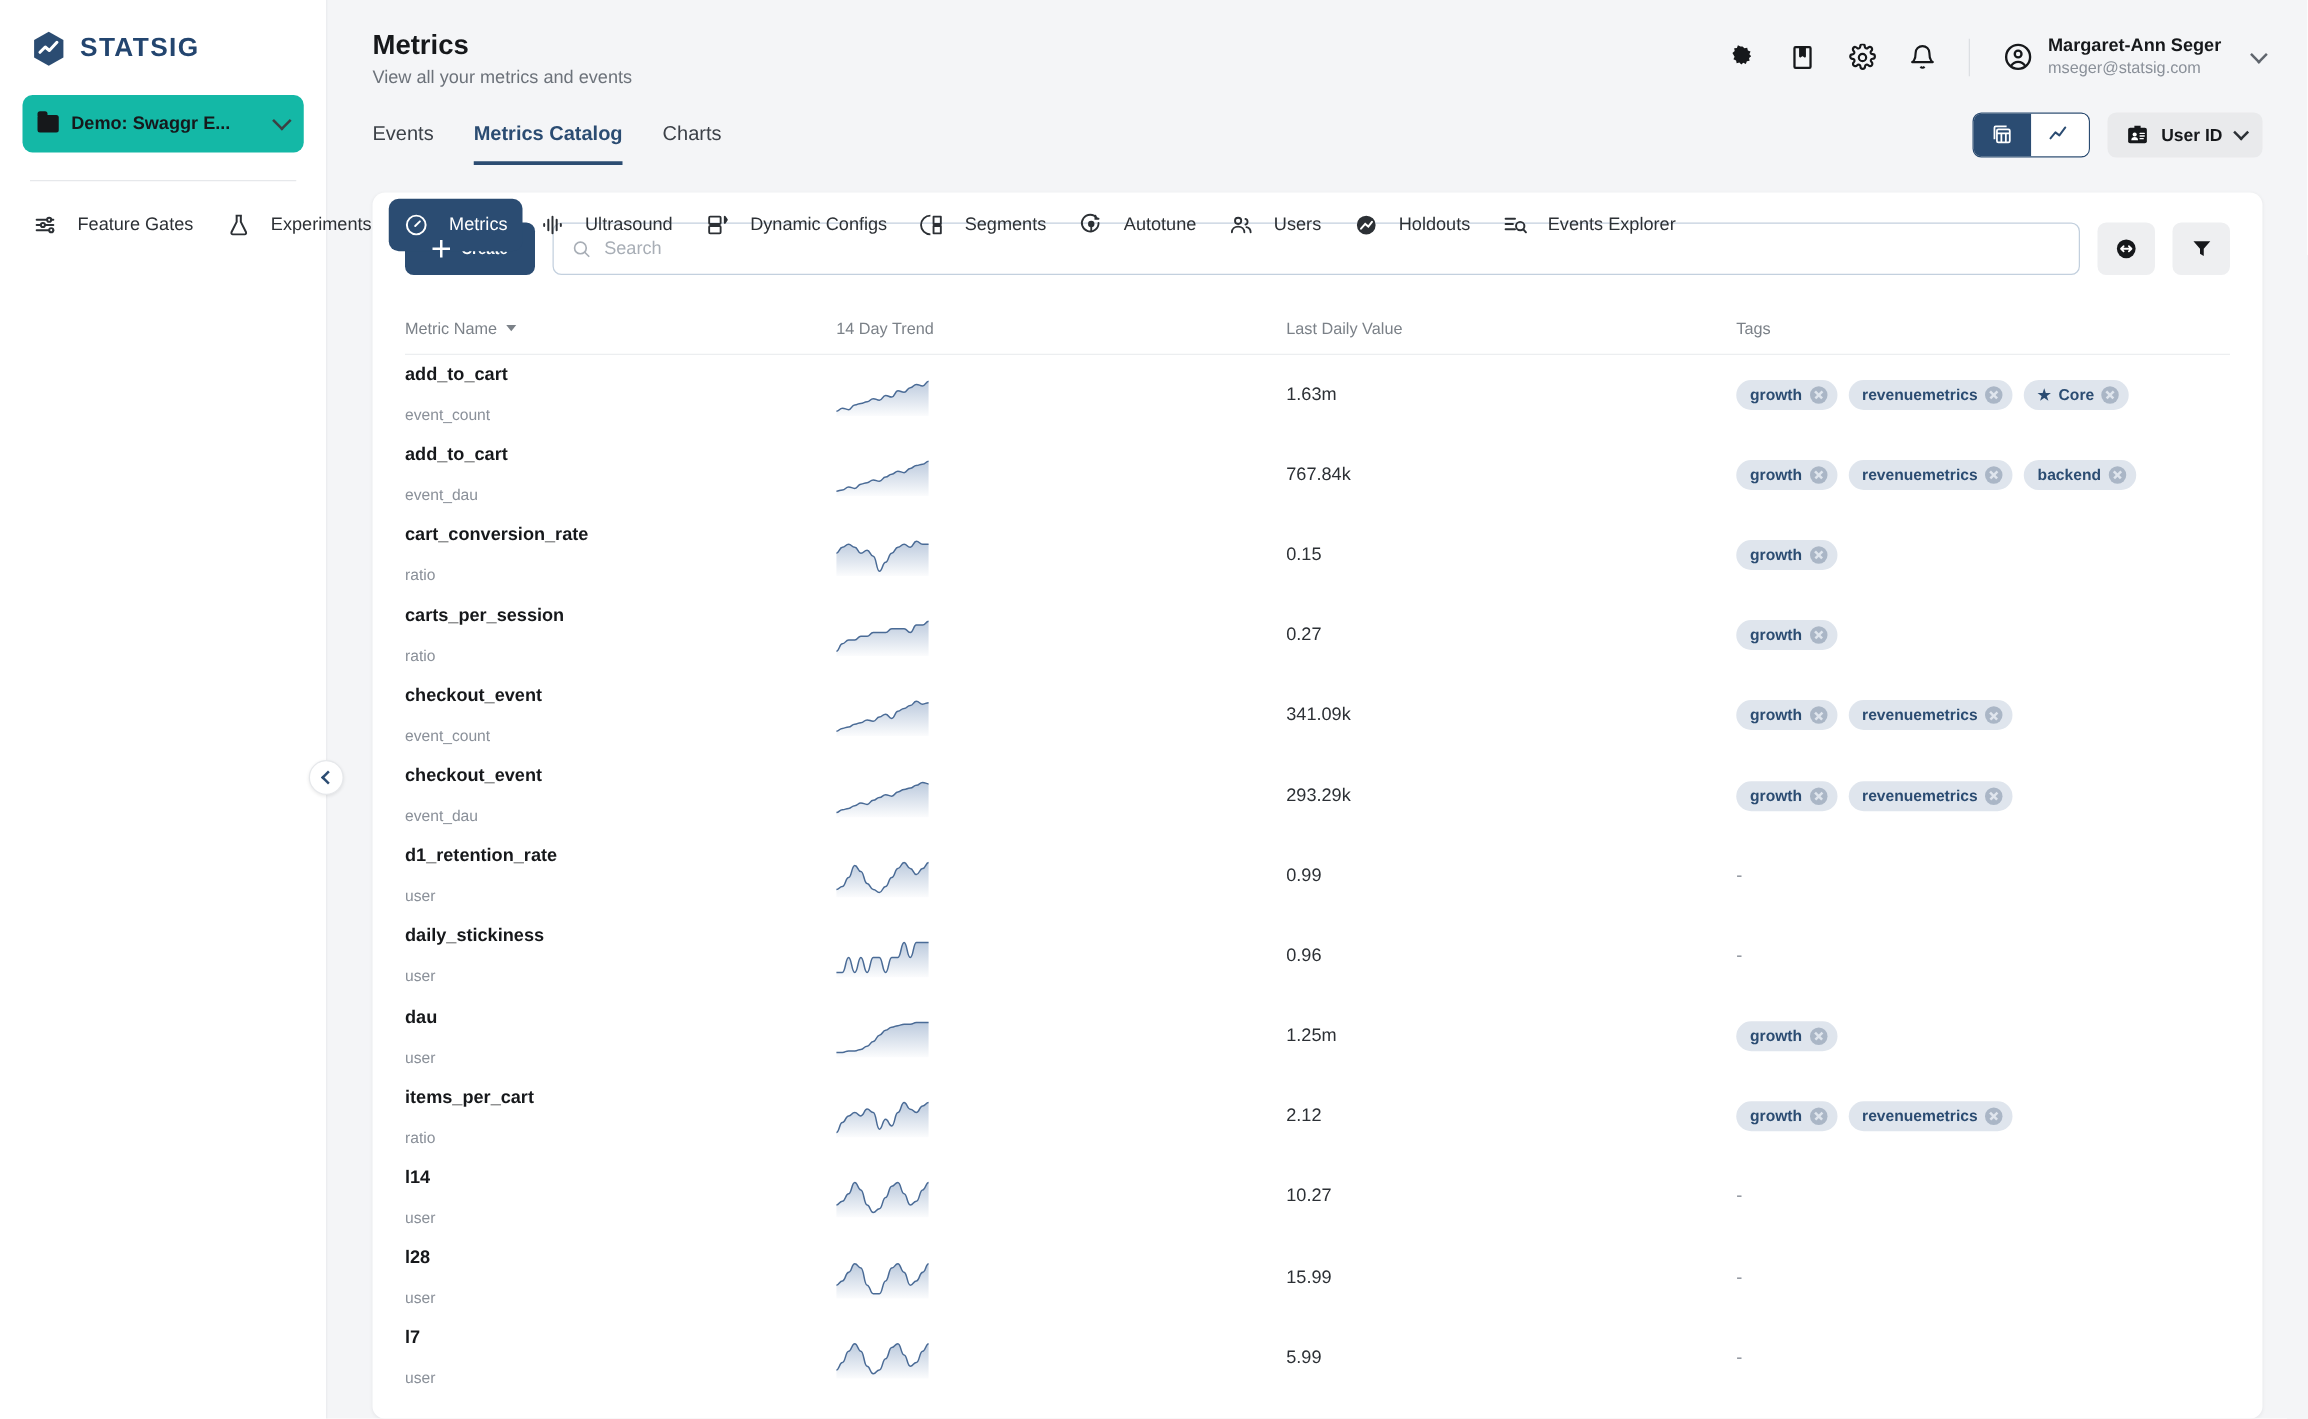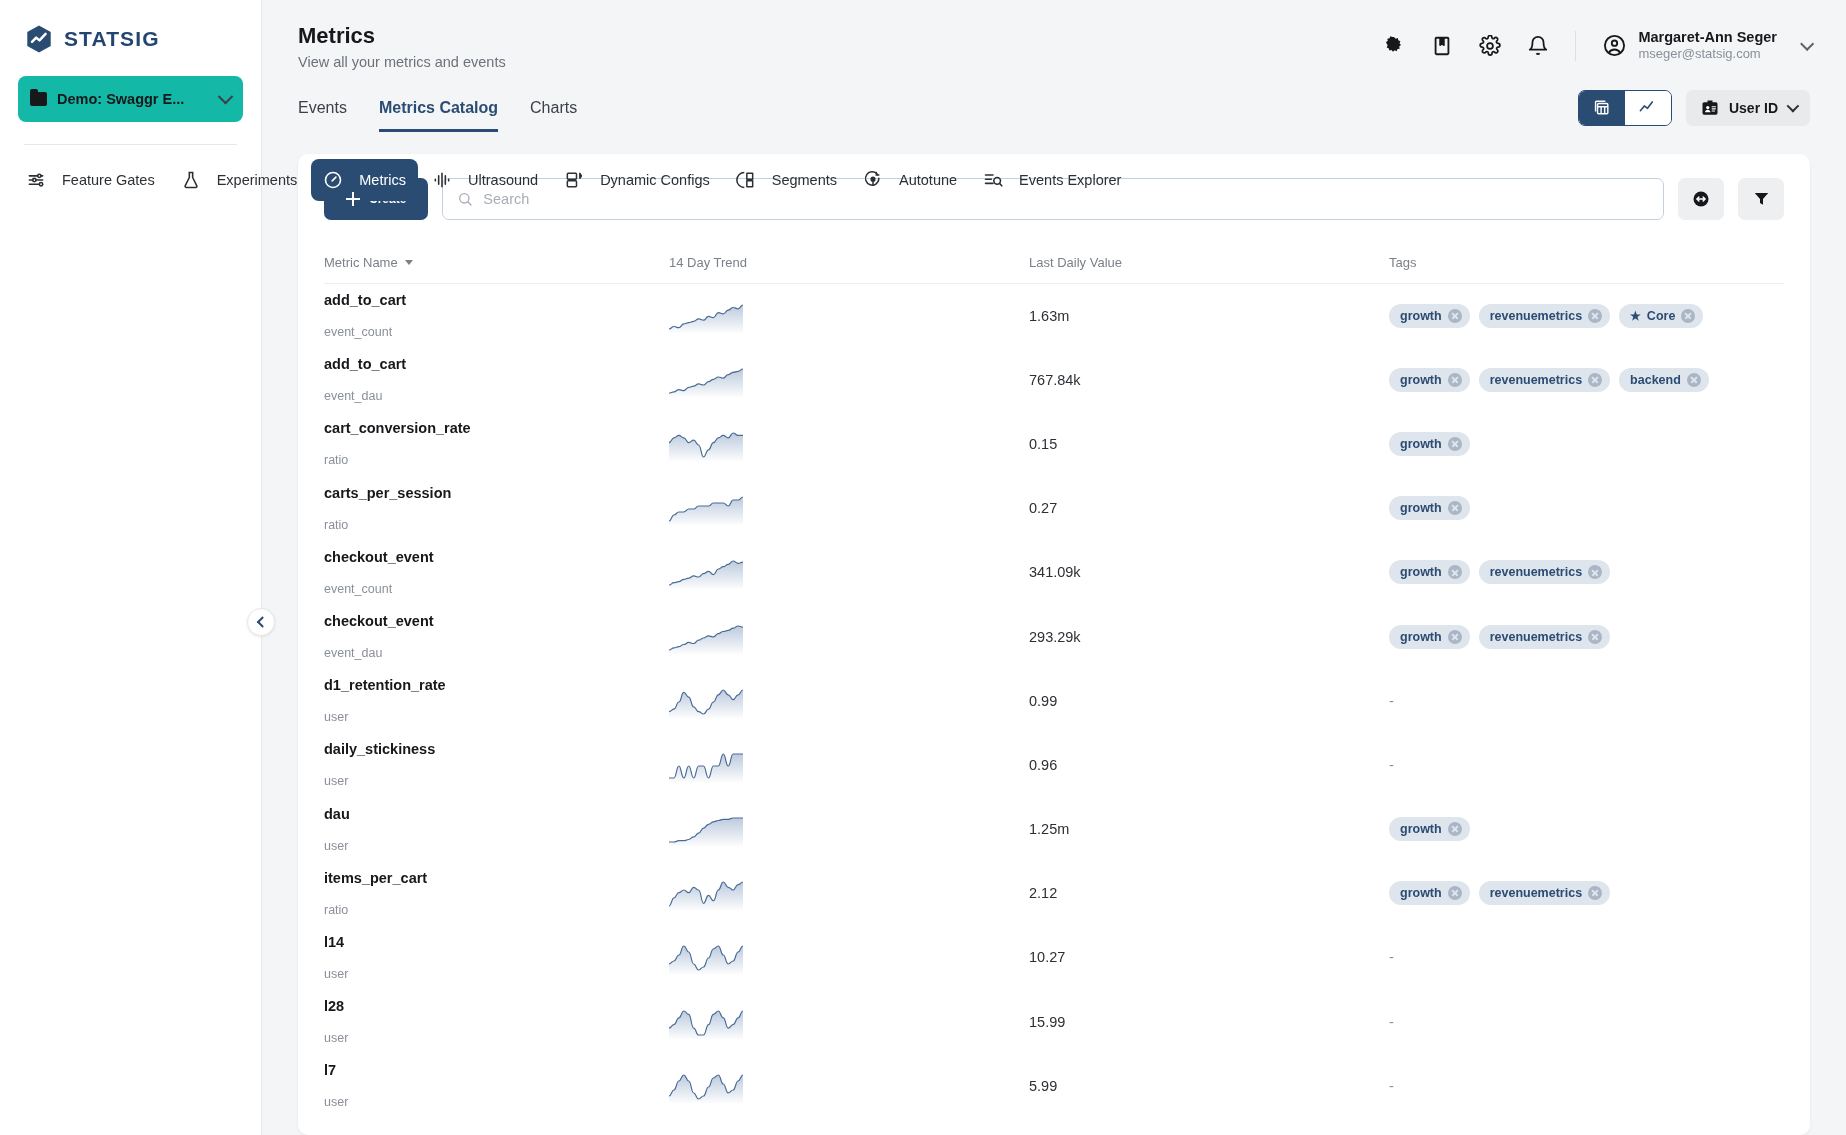--- a/index.html
+++ b/index.html
@@ -211,21 +211,36 @@
       <div class="nav-item">
         <svg class="ico" viewBox="0 0 24 24" fill="none" stroke="#2c3035" stroke-width="1.8" stroke-linecap="round">
           <path d="M17.5 5.5A8 8 0 1 0 19 10"></path>
             <path d="M16 3v3h3"></path>
             <circle cx="12" cy="11" r="2.2" fill="#2c3035"></circle>
             <path d="M12 13.5V18"></path>
         </svg>
         <span class="nav-label">Autotune</span>
       </div>
 
-
+      <div class="nav-item">
+        <svg class="ico" viewBox="0 0 24 24" fill="none" stroke="#2c3035" stroke-width="1.8" stroke-linecap="round">
+          <circle cx="9" cy="8" r="3"></circle>
+            <path d="M3 19c0-3.3 2.7-5.5 6-5.5s6 2.2 6 5.5"></path>
+          <path d="M16 6.2A2.8 2.8 0 0 1 16 11.6M17 14c2.4.5 4 2.4 4 5"></path>
+        </svg>
+        <span class="nav-label">Users</span>
+      </div>
+
+      <div class="nav-item">
+        <svg class="ico" viewBox="0 0 24 24">
+          <circle cx="12" cy="12" r="9" fill="#2c3035"></circle>
+          <path d="M7 15.5 11 11l3 2.5 3.5-4.5" stroke="#fff" stroke-width="1.9" fill="none" stroke-linecap="round"></path>
+        </svg>
+        <span class="nav-label">Holdouts</span>
+      </div>
 
       <div class="nav-item">
         <svg class="ico" viewBox="0 0 24 24" fill="none" stroke="#2c3035" stroke-width="1.9" stroke-linecap="round">
           <path d="M3 6h9M3 11h7M3 16h9"></path>
             <circle cx="17" cy="13" r="4"></circle>
             <path d="M20 16.2 22.5 19"></path>
         </svg>
         <span class="nav-label">Events Explorer</span>
       </div>
     </nav>

